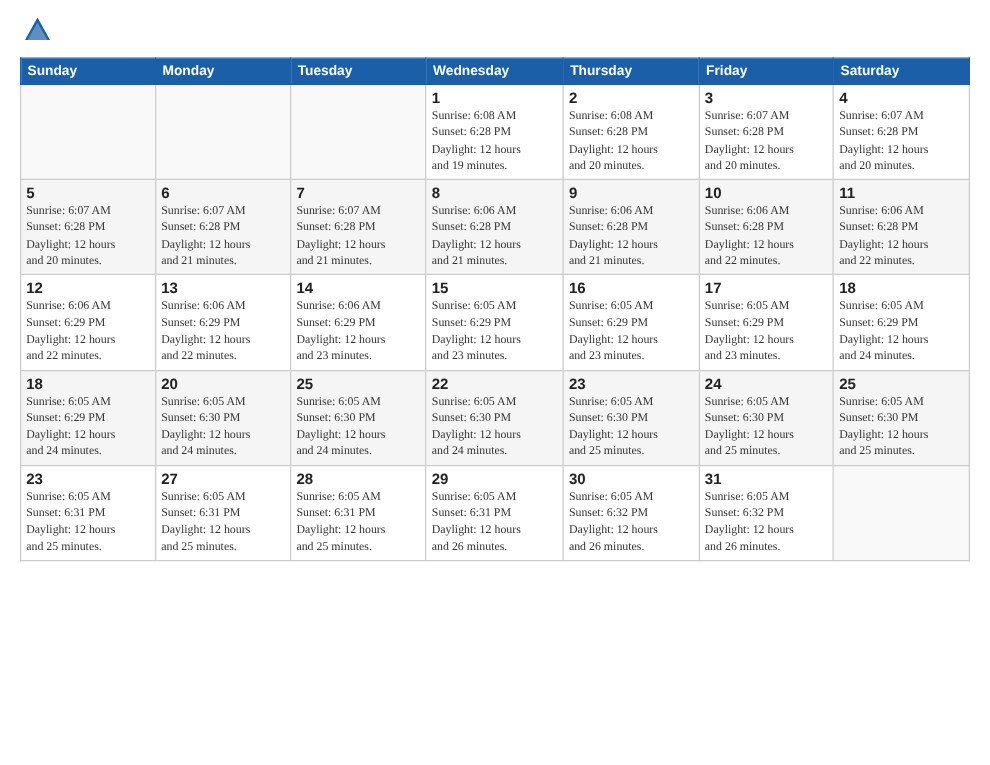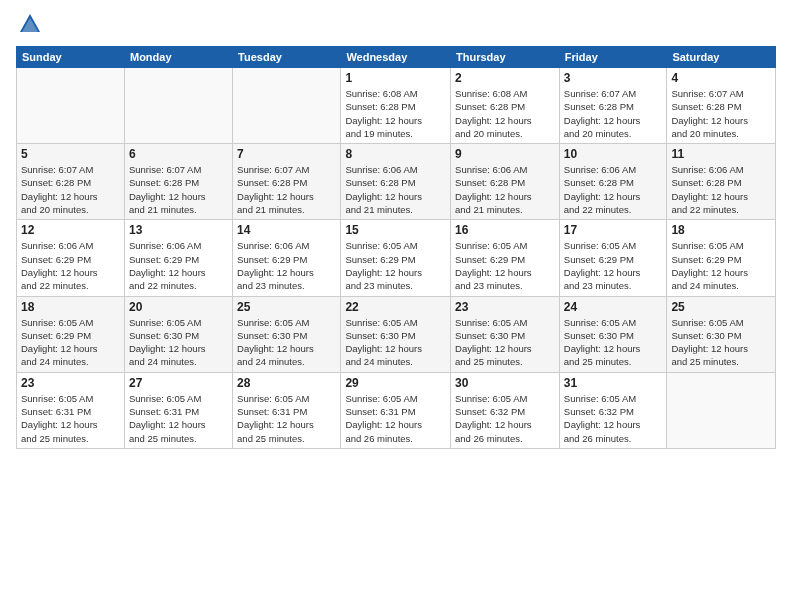--- a/index.html
+++ b/index.html
@@ -89,20 +89,21 @@
     .day-num {
       font-size: 12px;
       font-weight: bold;
       color: #222;
       margin-bottom: 2px;
     }
     .day-info {
       font-size: 9.5px;
       color: #333;
       line-height: 1.4;
+      font-family: Liberation Serif, serif;
     }
     .empty-cell {
       background: #f9f9f9 !important;
     }
   </style>
 </head>
 <body>
 
 <div class="page">
   <div class="header">

